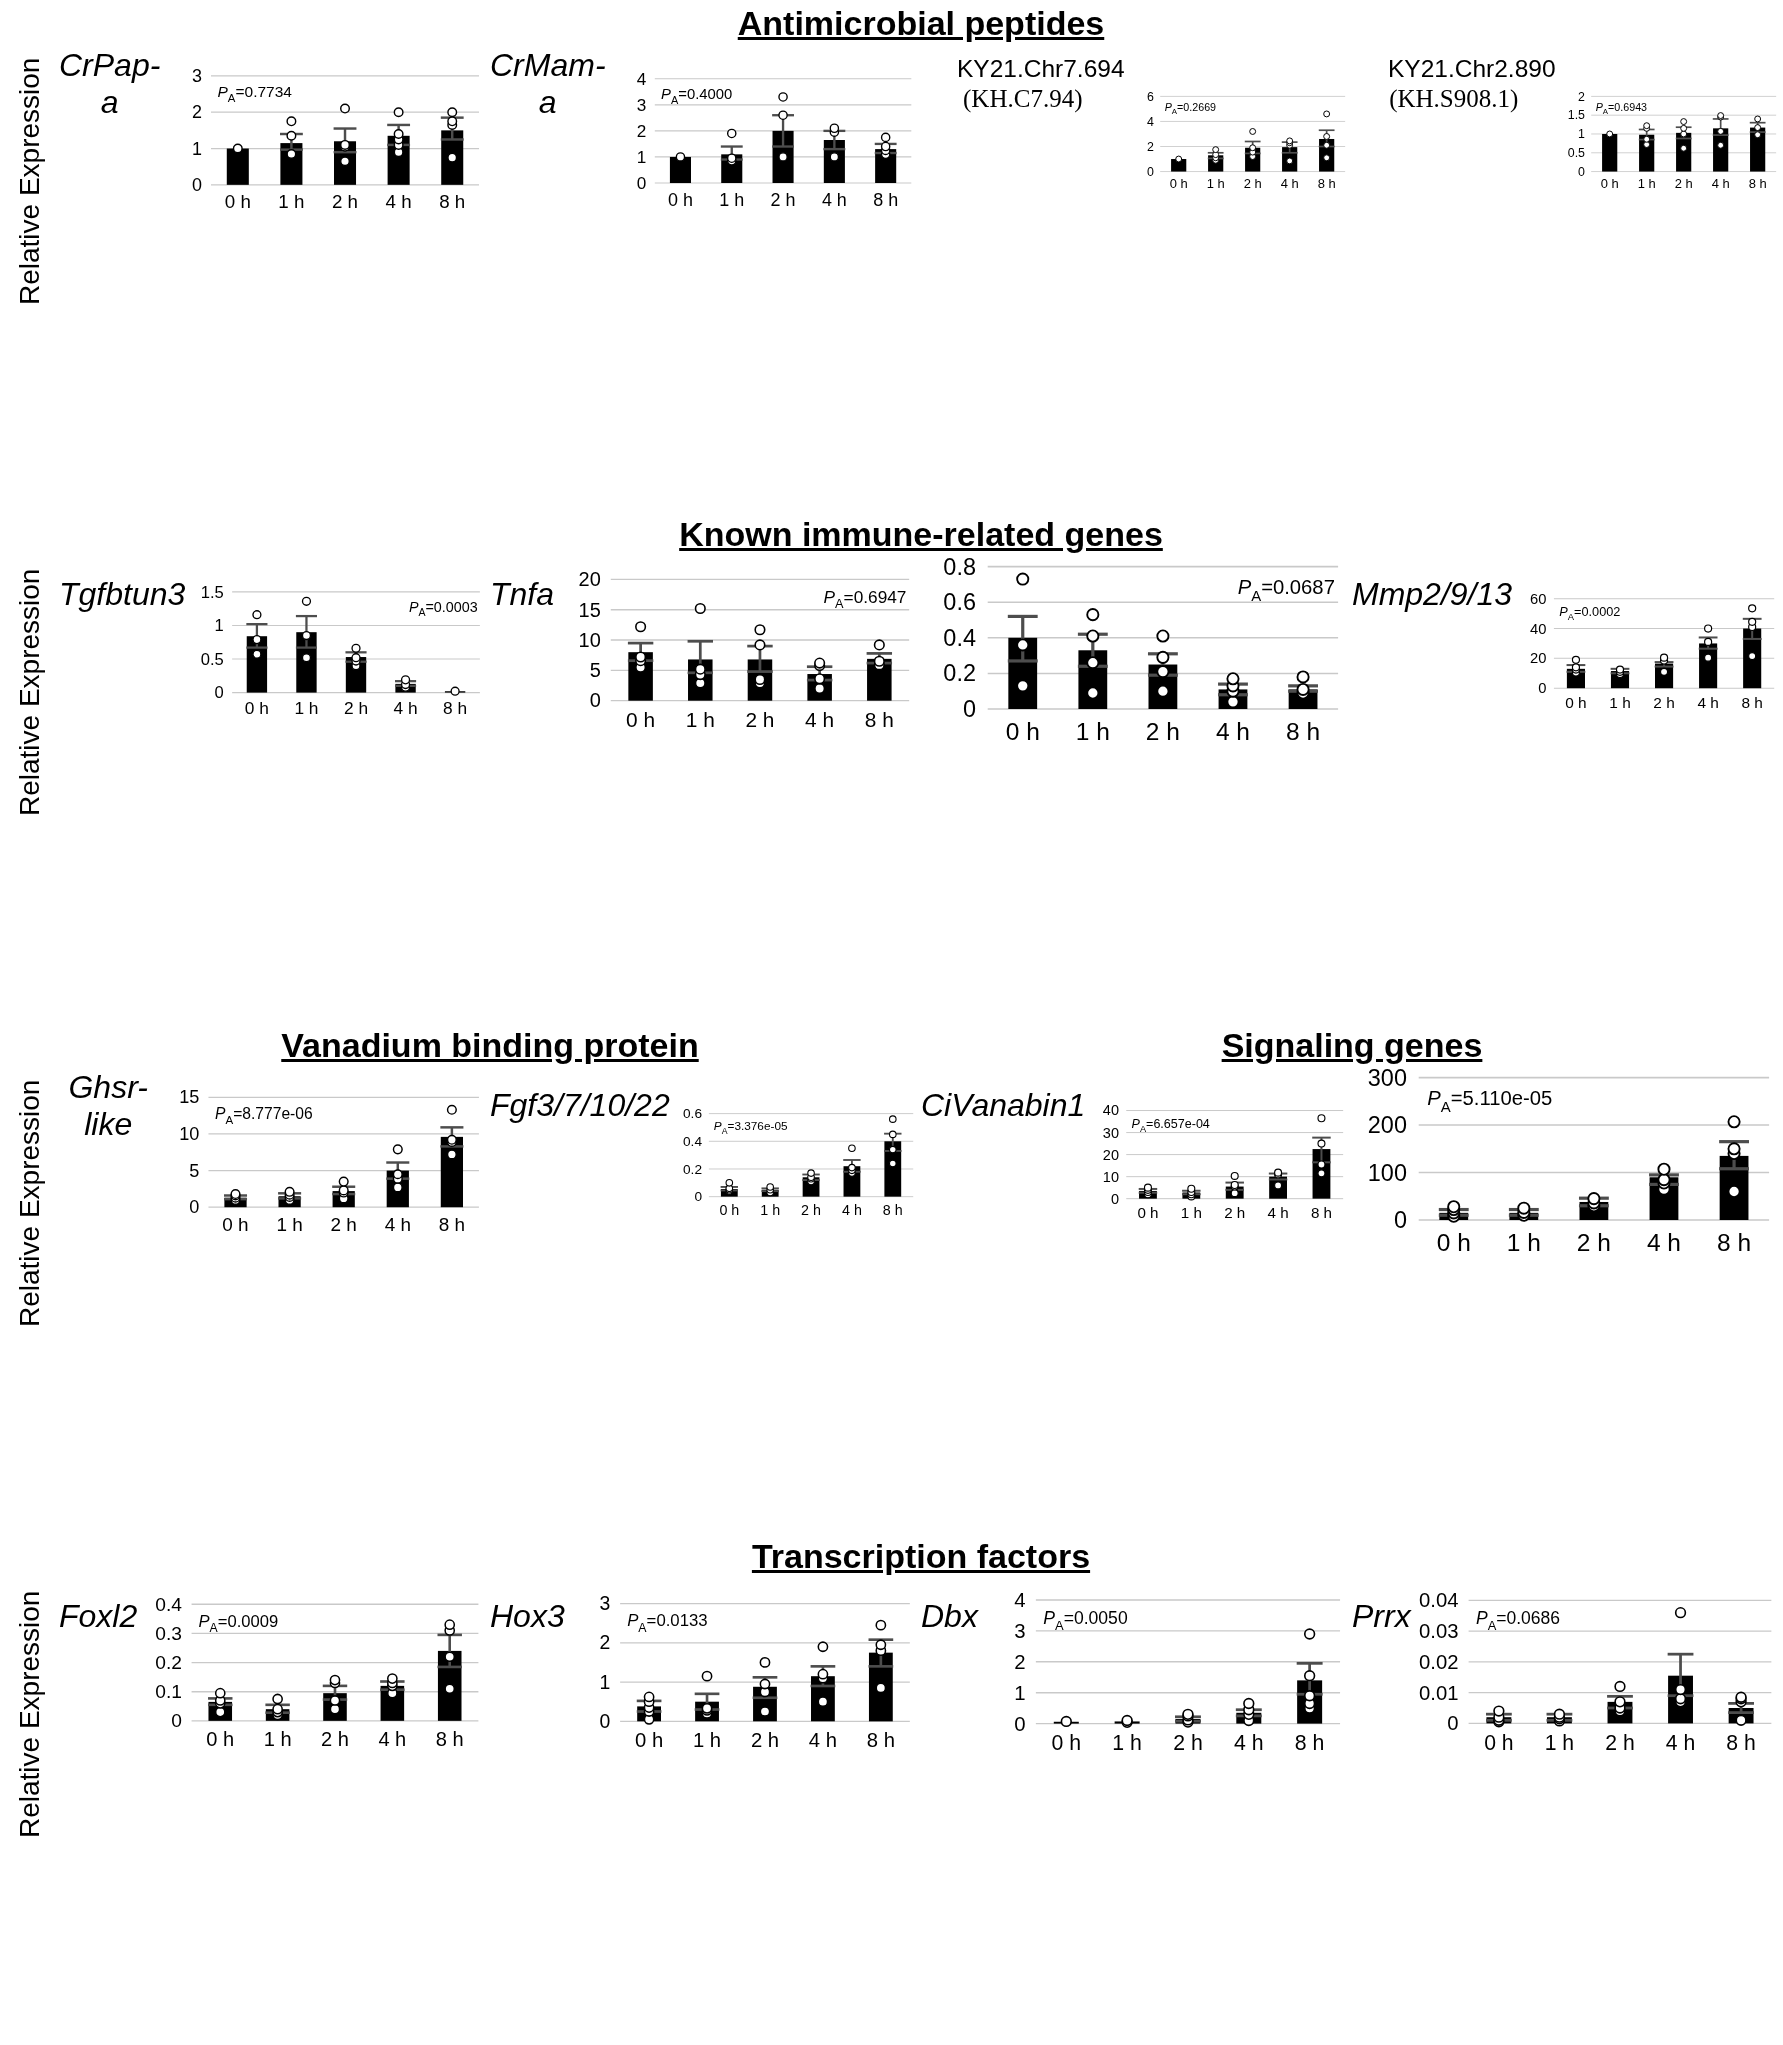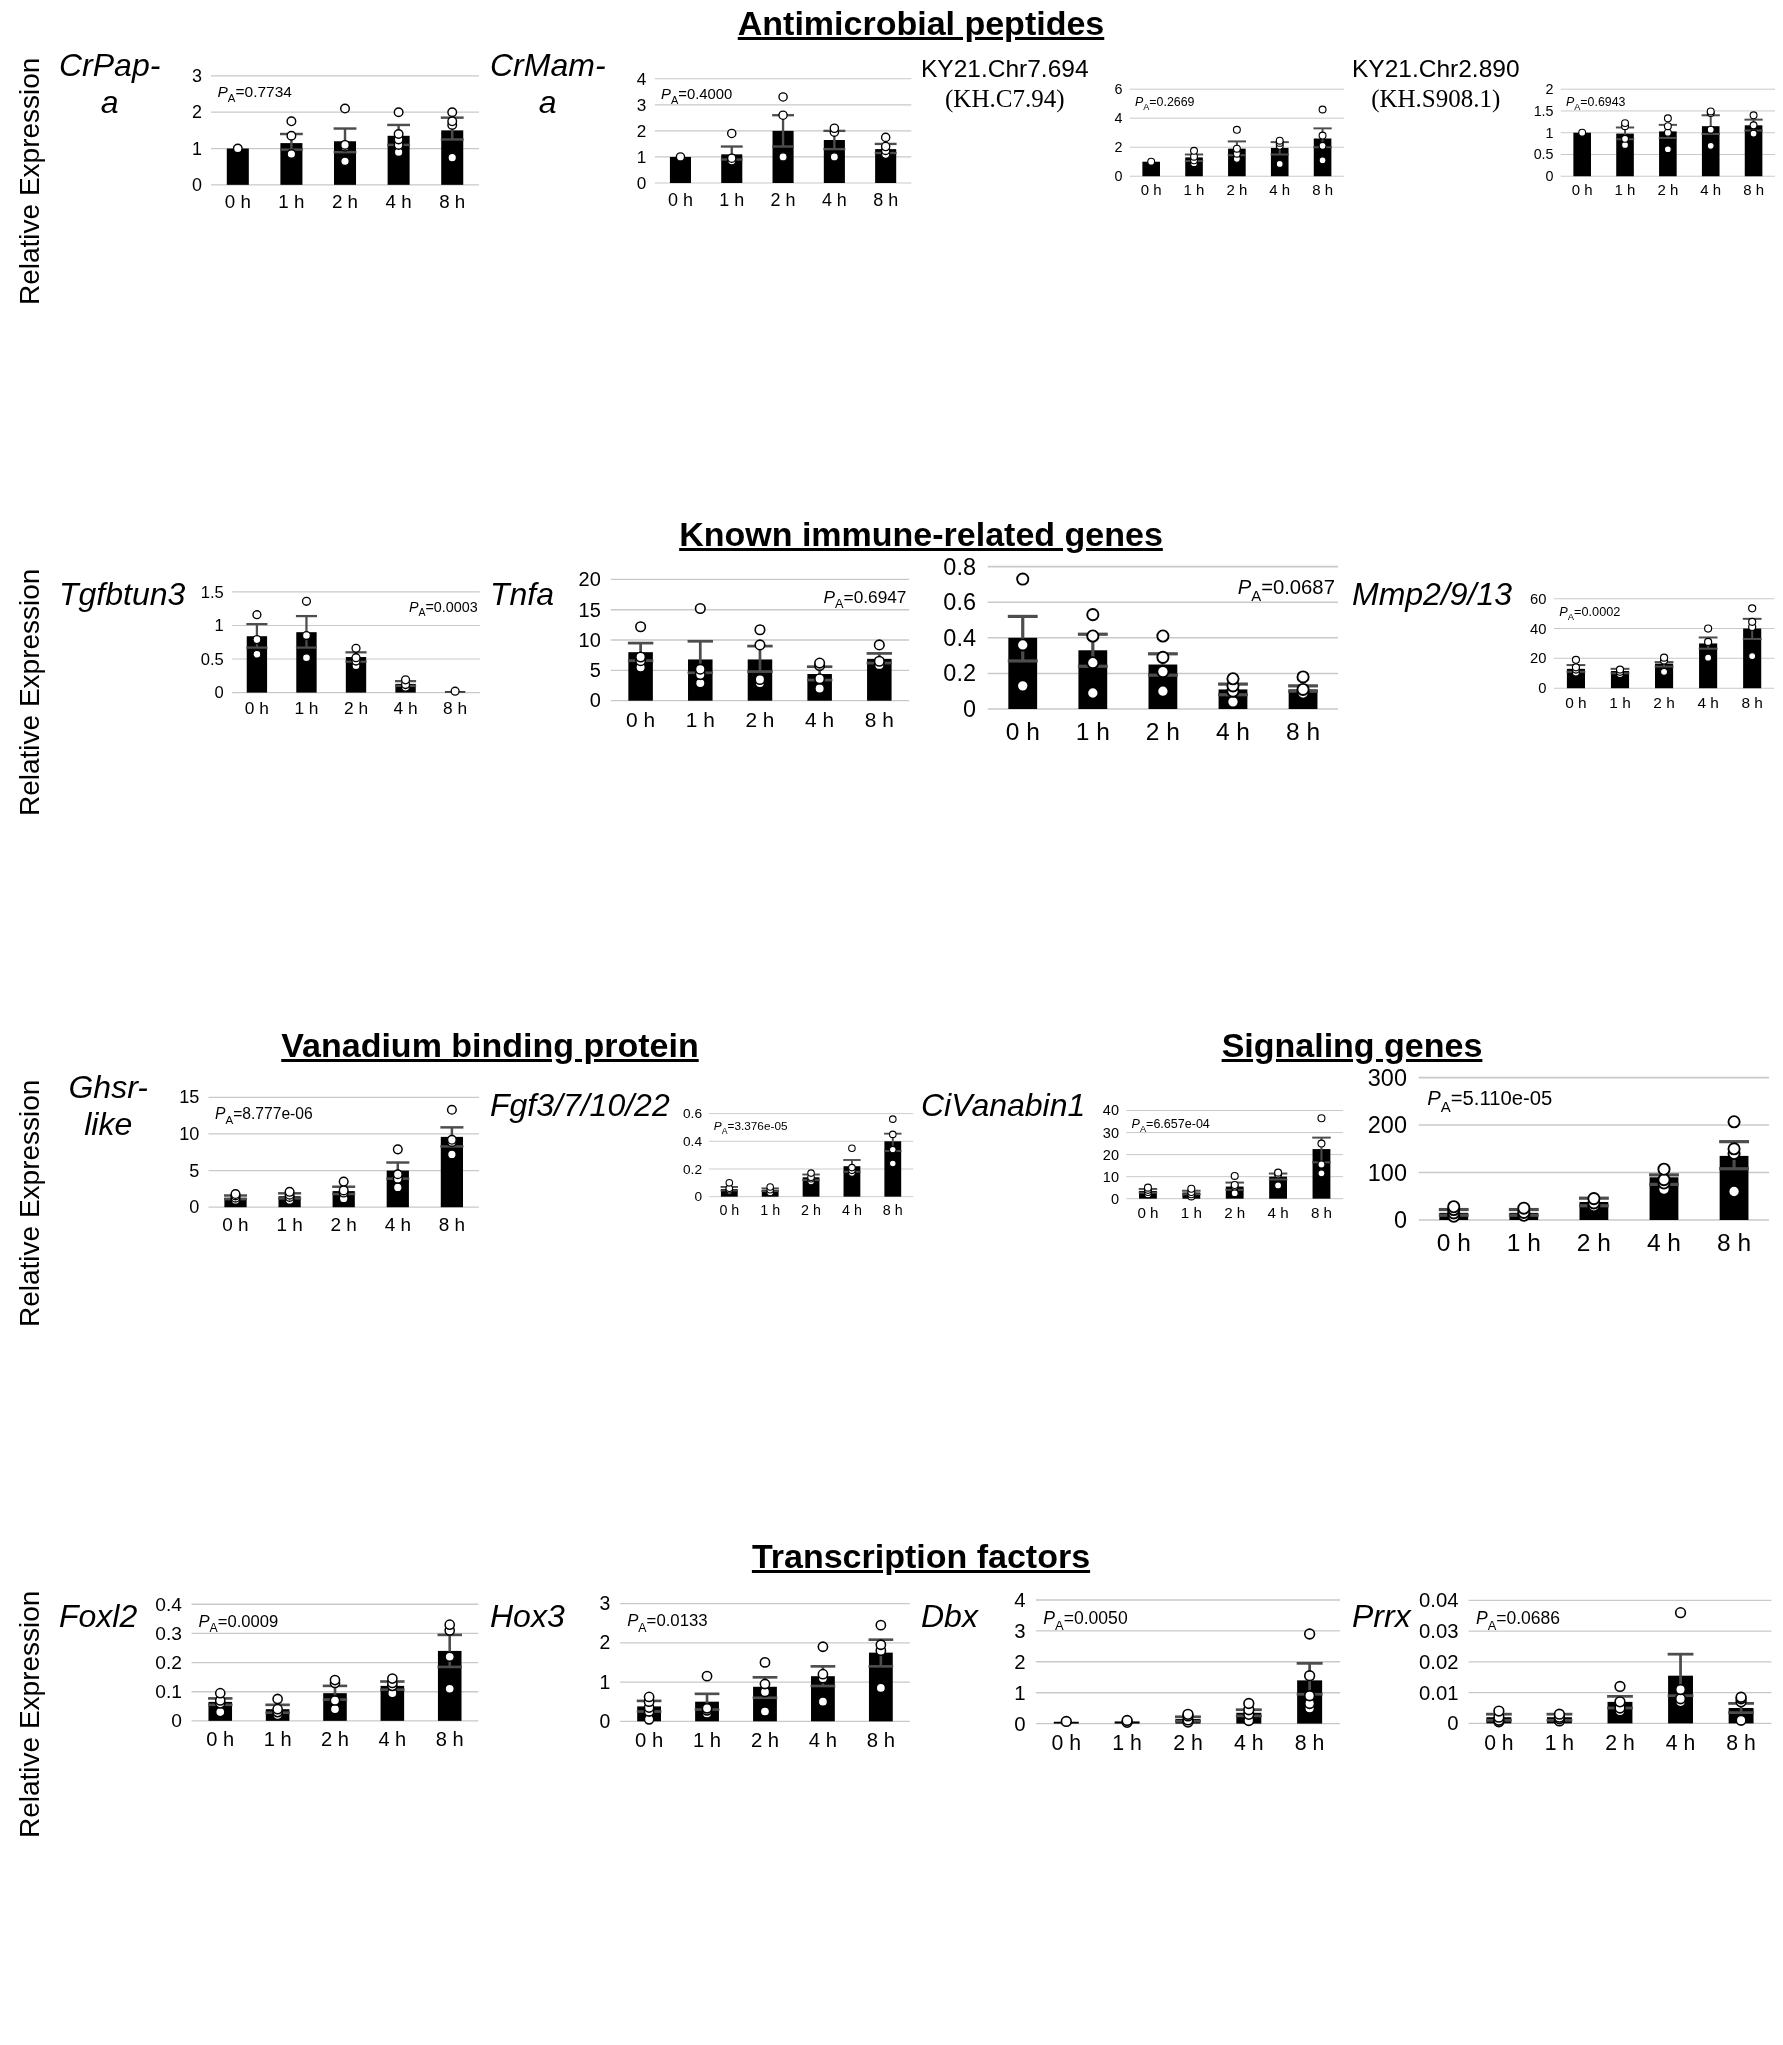--- a/index.html
+++ b/index.html
@@ -24,21 +24,21 @@
     white-space:nowrap;
   }
   .charts { display:flex; flex-direction:row; }
   .chart { flex:1; display:flex; min-width:0; }
   .chart-title {
     height:75px; display:flex; flex-direction:column; justify-content:center; align-items:center;
     text-align:center;
   }
   .chart-title .t-main { font-size:32px; }
   .chart-title .t-main.italic { font-style:italic; }
-  .chart-title.two-line .t-main { font-size:24.5px; line-height:30px; }
+  .chart-title.two-line .t-main { font-size:24.5px; line-height:30px;margin-left:36px; }
   .chart-title .t-sub { font-size:25px; line-height:30px;font-family:Liberation Serif, serif; }
   svg.plot { width:100%; height:192px; display:block; font-family:"Liberation Sans", sans-serif; }
 </style>
 </head>
 <body>
 
 <div class="figure" id="figure-root">
     <div class="row">
       <div class="ycol">
         <div class="ylab">Relative Expression</div>

